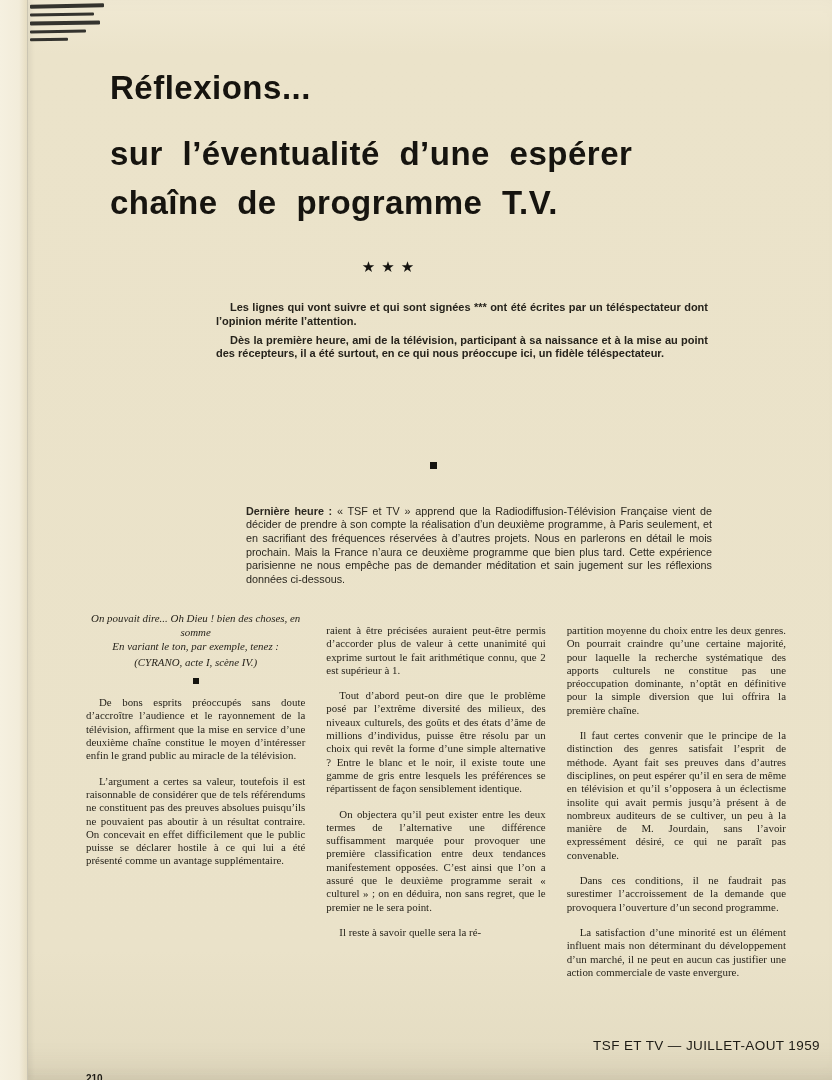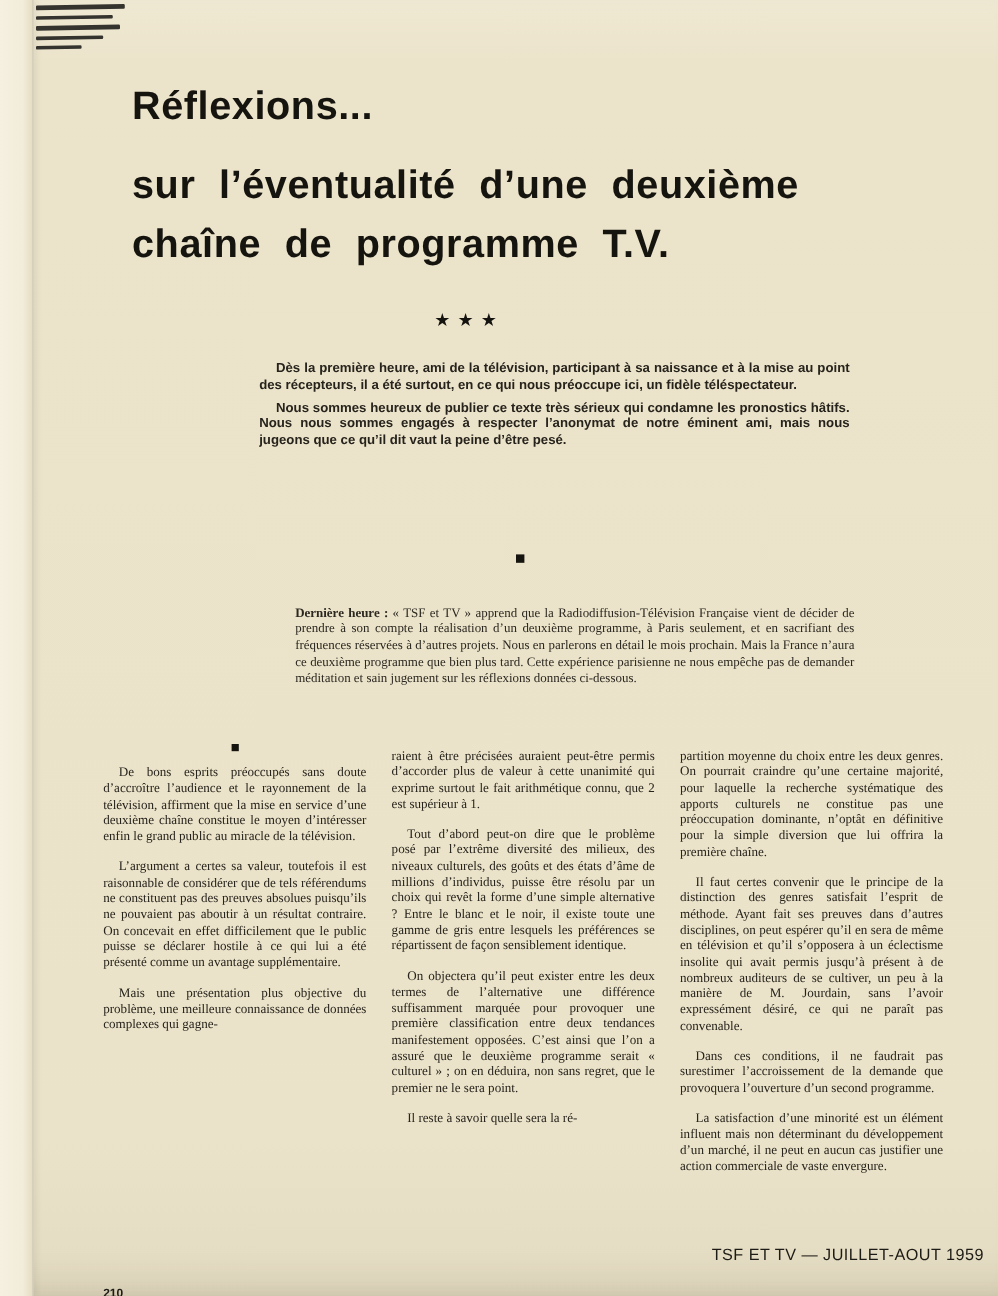--- a/index.html
+++ b/index.html
@@ -45,21 +45,21 @@
     font-family:"Liberation Sans",sans-serif;font-weight:700;
     font-size:11px;line-height:13.8px;text-align:justify;color:#26231c;
   }
   .intro p{margin:0 0 5px;text-indent:14px;}
 
   .sq{position:absolute;width:7px;height:7px;background:#15140f;}
   .sq-main{left:430px;top:462px;}
 
   .derniere{
     position:absolute;left:246px;top:494px;width:466px;
-    font-family:Liberation Serif, serif;
+    font-family:Liberation Sans, sans-serif;
     font-size:10.8px;line-height:13.6px;text-align:justify;color:#2b2820;
   }
   .derniere .lbl{font-weight:700;}
 
   .cols{
     position:absolute;left:86px;top:612px;width:700px;height:430px;
     display:grid;grid-template-columns:1fr 1fr 1fr;column-gap:21px;
     font-size:10.9px;line-height:13.3px;text-align:justify;color:#27241c;
     overflow:hidden;
   }
@@ -93,42 +93,46 @@
   <div>
     <div class="artifact a1"></div>
     <div class="artifact a2"></div>
     <div class="artifact a3"></div>
     <div class="artifact a4"></div>
     <div class="artifact a5"></div>
   </div>
 
   <header class="title">
     <div class="t t1">Réflexions...</div>
-    <div class="t t2">sur l’éventualité d’une deuxième</div>
+    <div class="t t2">sur l’éventualité d’une espérer</div>
     <div class="t t3">chaîne de programme T.V.</div>
   </header>
 
   <div class="stars">★★★</div>
 
   <section class="intro">
+    <p>Les lignes qui vont suivre et qui sont signées *** ont été écrites par un téléspectateur dont l’opinion mérite l’attention.</p>
     <p>Dès la première heure, ami de la télévision, participant à sa naissance et à la mise au point des récepteurs, il a été surtout, en ce qui nous préoccupe ici, un fidèle téléspectateur.</p>
-    <p>Nous sommes heureux de publier ce texte très sérieux qui condamne les pronostics hâtifs. Nous nous sommes engagés à respecter l’anonymat de notre éminent ami, mais nous jugeons que ce qu’il dit vaut la peine d’être pesé.</p>
   </section>
 
   <div class="sq sq-main"></div>
 
   <p class="derniere"><span class="lbl">Dernière heure :</span> <span>« TSF et TV » apprend que la Radiodiffusion-Télévision Française vient de décider de prendre à son compte la réalisation d’un deuxième programme, à Paris seulement, et en sacrifiant des fréquences réservées à d’autres projets. Nous en parlerons en détail le mois prochain. Mais la France n’aura ce deuxième programme que bien plus tard. Cette expérience parisienne ne nous empêche pas de demander méditation et sain jugement sur les réflexions données ci-dessous.</span></p>
 
   <section class="cols">
 
     <div class="col">
+      <div class="epigraph">
+        <span class="ep">On pouvait dire... Oh Dieu ! bien des choses, en somme</span>
+        <span class="ep">En variant le ton, par exemple, tenez :</span>
+        <span class="ep ep-attr">(CYRANO, acte I, scène IV.)</span>
+      </div>
       <span class="sq-small"></span>
       <p>De bons esprits préoccupés sans doute d’accroître l’audience et le rayonnement de la télévision, affirment que la mise en service d’une deuxième chaîne constitue le moyen d’intéresser enfin le grand public au miracle de la télévision.</p>
       <p>L’argument a certes sa valeur, toutefois il est raisonnable de considérer que de tels référendums ne constituent pas des preuves absolues puisqu’ils ne pouvaient pas aboutir à un résultat contraire. On concevait en effet difficilement que le public puisse se déclarer hostile à ce qui lui a été présenté comme un avantage supplémentaire.</p>
-      <p>Mais une présentation plus objective du problème, une meilleure connaissance de données complexes qui gagne-</p>
     </div>
 
     <div class="col">
       <p class="no-indent">raient à être précisées auraient peut-être permis d’accorder plus de valeur à cette unanimité qui exprime surtout le fait arithmétique connu, que 2 est supérieur à 1.</p>
       <p>Tout d’abord peut-on dire que le problème posé par l’extrême diversité des milieux, des niveaux culturels, des goûts et des états d’âme de millions d’individus, puisse être résolu par un choix qui revêt la forme d’une simple alternative ? Entre le blanc et le noir, il existe toute une gamme de gris entre lesquels les préférences se répartissent de façon sensiblement identique.</p>
       <p>On objectera qu’il peut exister entre les deux termes de l’alternative une différence suffisamment marquée pour provoquer une première classification entre deux tendances manifestement opposées. C’est ainsi que l’on a assuré que le deuxième programme serait « culturel » ; on en déduira, non sans regret, que le premier ne le sera point.</p>
       <p>Il reste à savoir quelle sera la ré-</p>
     </div>
 
     <div class="col">

